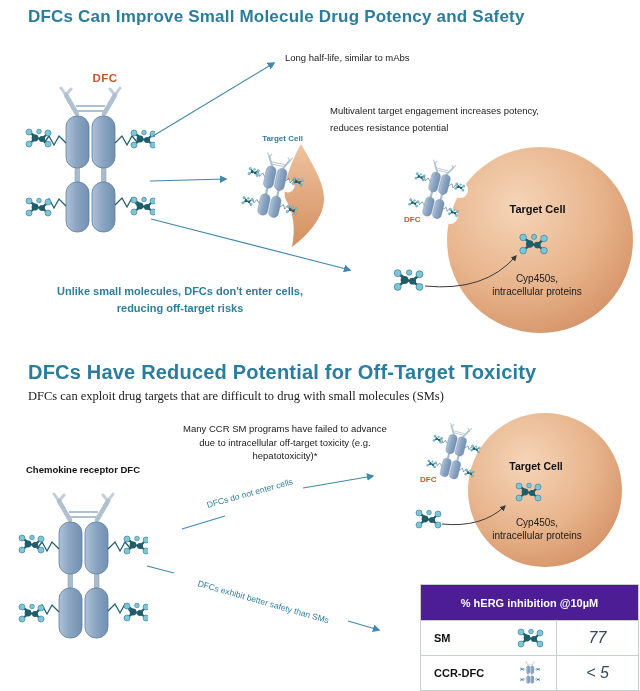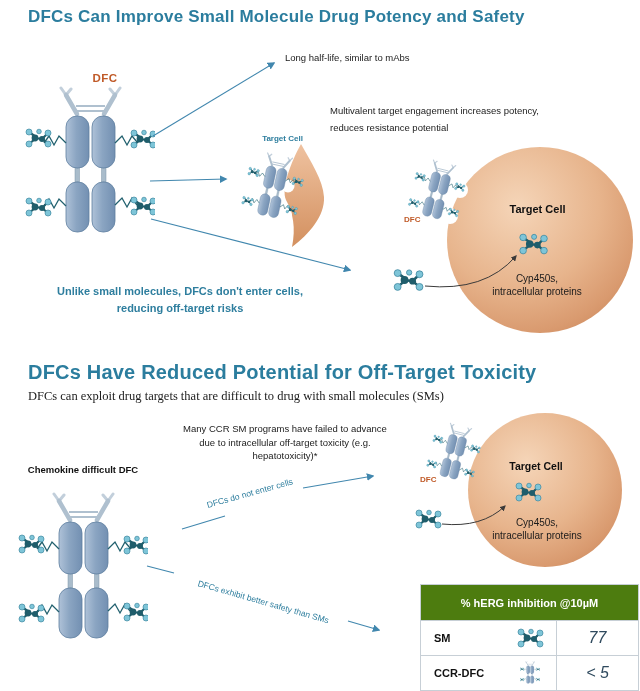--- a/index.html
+++ b/index.html
@@ -13,21 +13,21 @@
   .orange{color:#C05A28;font-weight:bold;}
   .tealbold{color:#2E7E9E;font-weight:bold;}
   .center{text-align:center;}
   .navyitalic{color:#23405C;font-style:italic;font-size:9.5px;line-height:14px;}
   .diag{color:#2E7E9E;font-size:8.5px;white-space:nowrap;}
   .cellname{color:#101010;font-weight:bold;font-size:11px;}
   .cyp{color:#1b1b1b;font-size:10px;line-height:13px;text-align:center;}
   
   .herg-table{position:absolute;left:420px;top:584px;width:219px;
               border:1px solid #C7CFD6;box-sizing:border-box;}
-  .herg-head{background:#4d7c0f;color:#ffffff;font-weight:bold;font-size:11px;
+  .herg-head{background:#4c1d95;color:#ffffff;font-weight:bold;font-size:11px;
              height:35px;display:flex;align-items:center;justify-content:center;}
   .herg-row{display:flex;height:34px;background:#ffffff;border-top:1px solid #C7CFD6;}
   .herg-label{width:70px;display:flex;align-items:center;padding-left:13px;
               font-weight:bold;font-size:11px;color:#111;}
   .herg-icon{width:52px;display:flex;align-items:center;justify-content:center;}
   .herg-val{flex:1;display:flex;align-items:center;justify-content:center;
             border-left:1px solid #C7CFD6;font-style:italic;font-size:16px;color:#2F4A5E;}
   svg{display:block;}
   .overlay{pointer-events:none;}
 </style>
@@ -158,21 +158,21 @@
   <div class="abs h2" style="left:28px;top:361px;">DFCs Have Reduced Potential for Off-Target Toxicity</div>
   <div class="abs sub" style="left:28px;top:389px;">DFCs can exploit drug targets that are difficult to drug with small molecules (SMs)</div>
 
   <div class="abs small center" style="left:145px;top:422px;width:280px;line-height:13.5px;">
     <div>Many CCR SM programs have failed to advance</div>
     <div>due to intracellular off-target toxicity (e.g.</div>
     <div>hepatotoxicity)*</div>
   </div>
 
   <div class="abs center" style="left:8px;top:463px;width:150px;font-weight:bold;font-size:9.5px;line-height:13px;color:#111;">
-    <div>Chemokine difficult DFC</div>
+    <div>Chemokine receptor DFC</div>
   </div>
 
   <svg class="abs" style="left:18px;top:492px;" width="130" height="150" viewBox="0 0 130 150">
     <use href="#dfc"></use>
   </svg>
 
   <div class="abs diag" style="left:207px;top:500px;transform:rotate(-15.5deg);transform-origin:left center;">DFCs do not enter cells</div>
   <div class="abs diag" style="left:198px;top:578px;transform:rotate(16deg);transform-origin:left center;">DFCs exhibit better safety than SMs</div>
 
 

